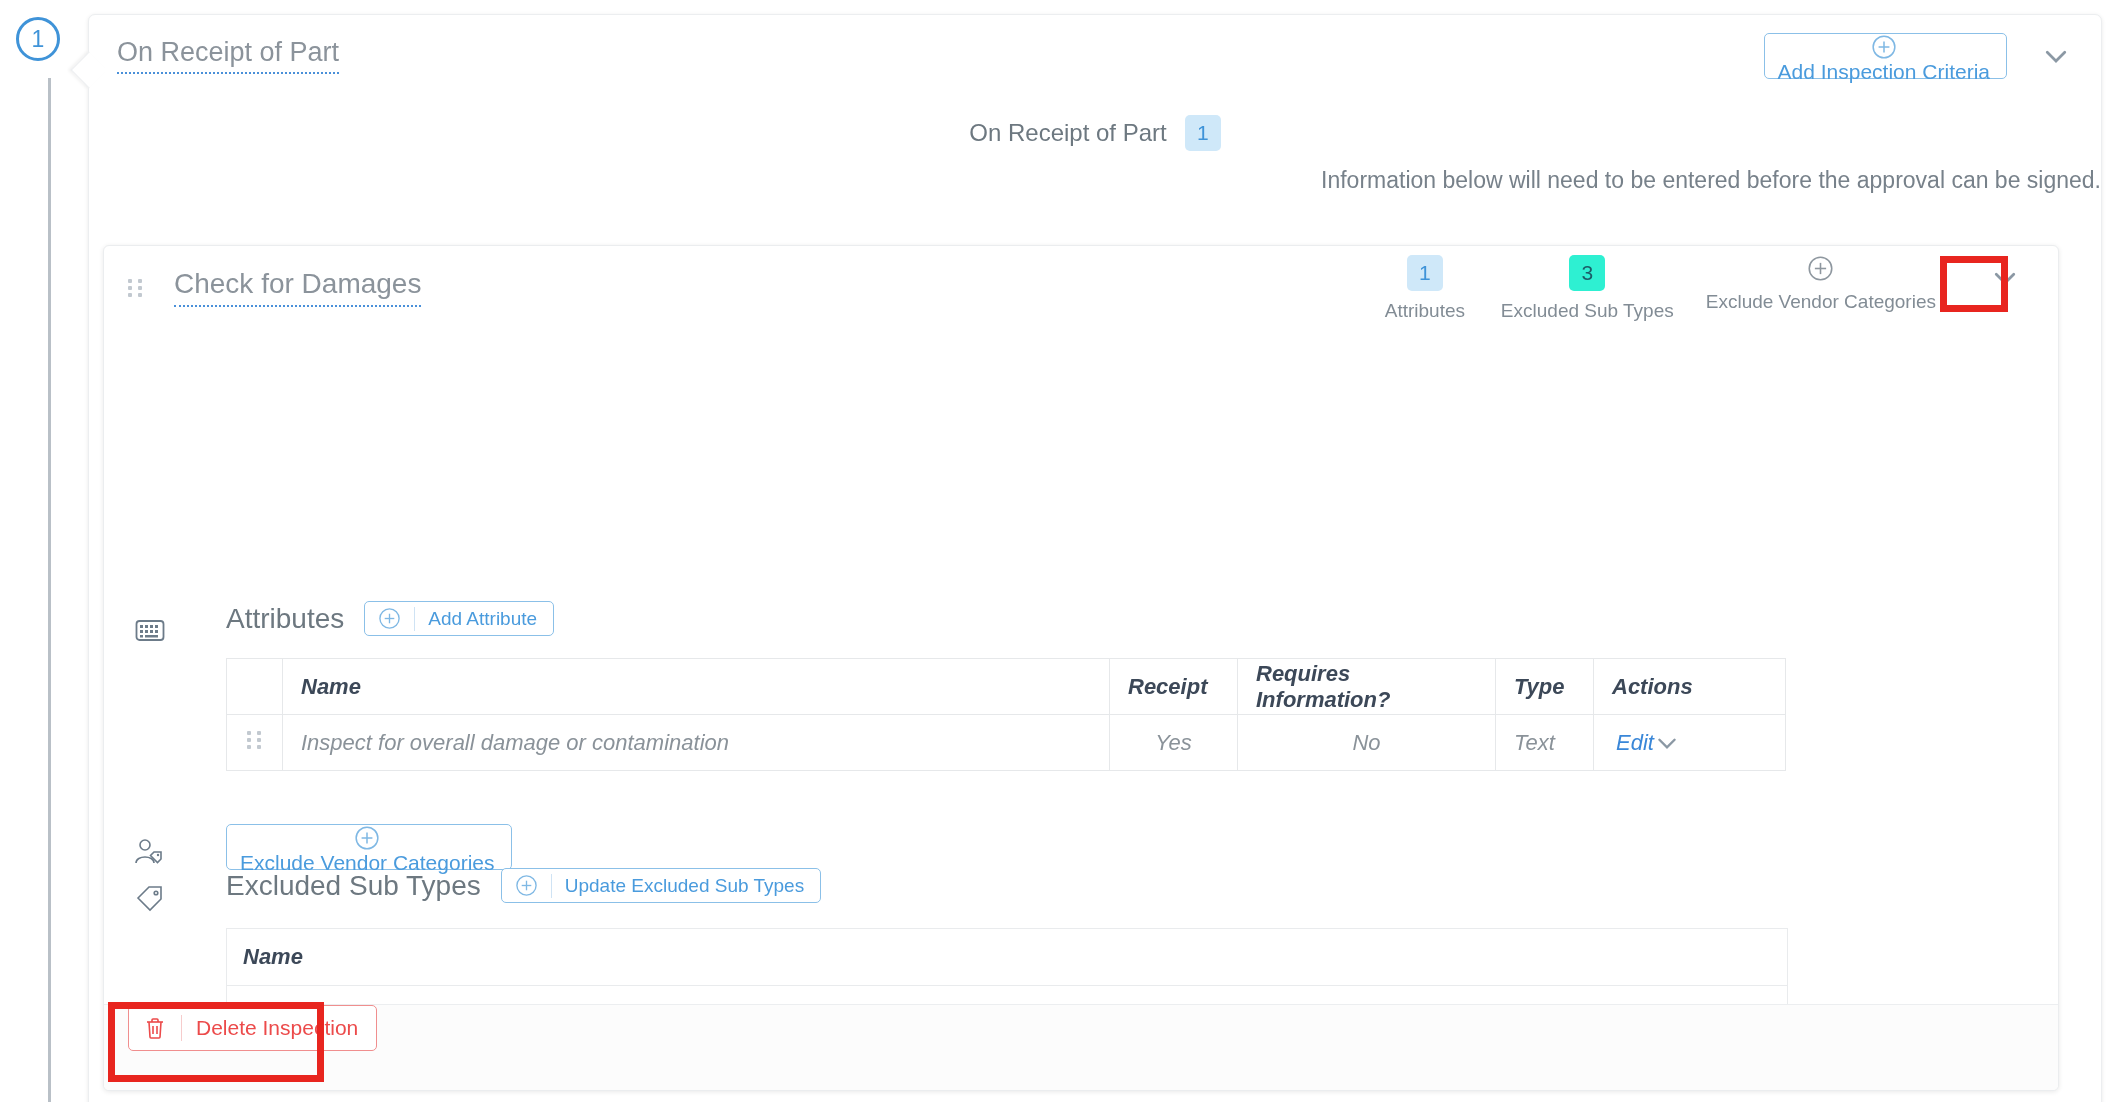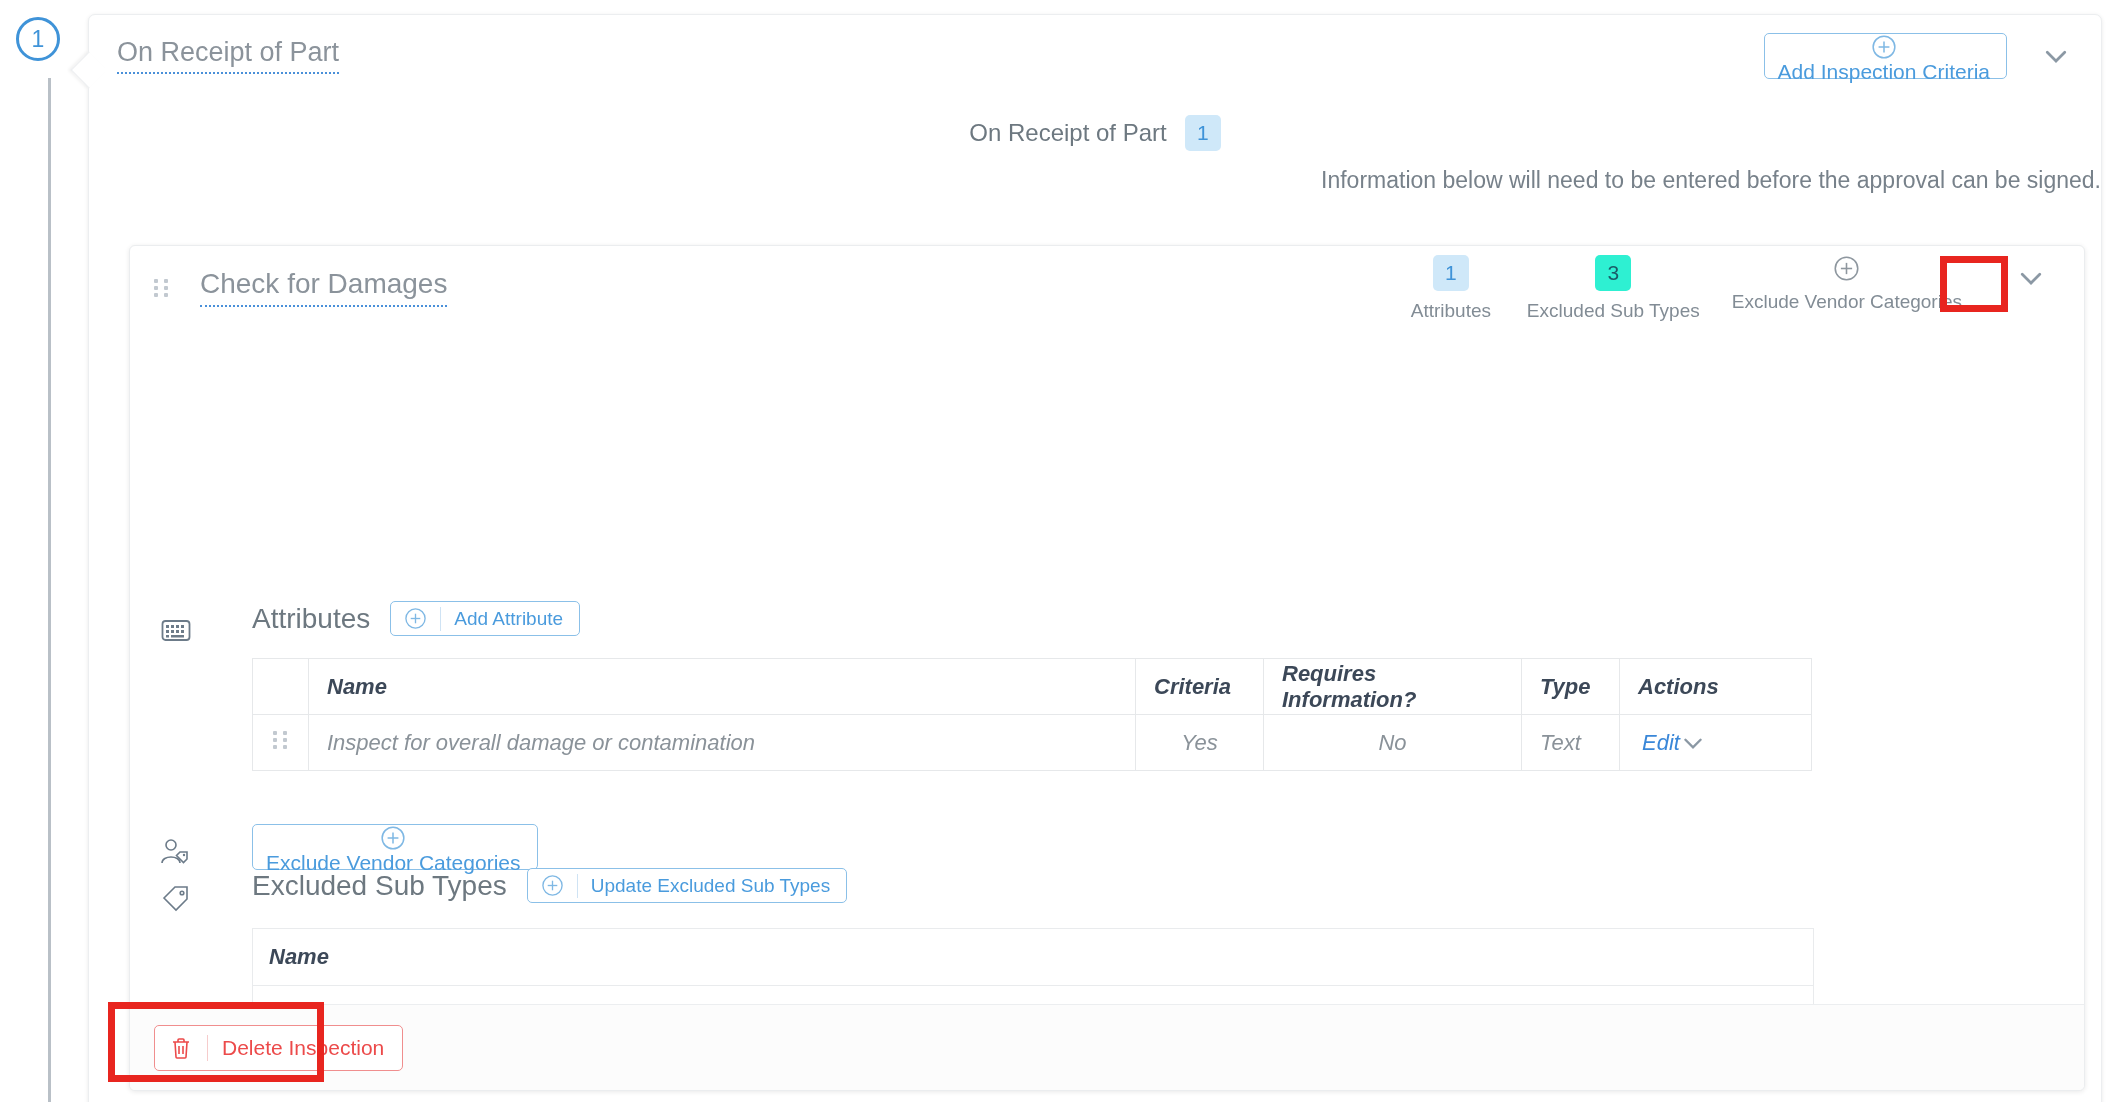--- a/index.html
+++ b/index.html
@@ -87,21 +87,21 @@
     border-radius: 5px; font-size: 21px;
   }
   .badge-blue { background: #cfe8f9; color: #3f93d8; }
   .badge-cyan { background: #2ef0d2; color: #1b5d68; }
   .center-sub {
     margin-top: 16px; font-size: 23px; color: #77818a; font-weight: 400; text-align: right;
   }
 
   
   .inner-card {
-    position: absolute; left: 40px; top: 230px; width: 1956px; height: 846px;
+    position: absolute; left: 14px; top: 230px; width: 1956px; height: 846px;
     background: #ffffff; border: 1px solid #ebedef; border-radius: 6px;
     box-shadow: 0 1px 5px rgba(0,0,0,.09);
     overflow: hidden;
   }
   .inner-head {
     display: flex; align-items: center; height: 84px; padding: 0 14px 0 22px;
   }
   .drag-dots { width: 20px; height: 22px; margin-right: 28px; flex: 0 0 auto; }
   .drag-dots rect { fill: #c2c9d0; }
   .inner-title {
@@ -160,21 +160,21 @@
     border-right: 1px solid #e9ebed;
     padding: 0 16px; height: 57px; font-size: 22px; font-weight: 400; text-align: left;
   }
   .sub-table th { color: #3c4858; font-weight: 700; border-top: 1px solid #e9ebed; }
   .sub-table td { color: #8a9299; }
 
   
   .inner-footer {
     position: absolute; left: 0; bottom: 0; width: 100%; height: 86px;
     background: #fcfcfc; border-top: 1px solid #eceef0;
-    display: flex; align-items: center; padding-left: 24px;
+    display: flex; align-items: flex-start; padding-left: 24px;
   }
   .dbtn {
     display: inline-flex; align-items: center;
     border: 1px solid #f08e8e; border-radius: 5px; background: #ffffff;
     height: 46px; padding: 0 18px 0 14px; color: #ec4a4a; font-size: 21px;
     cursor: pointer;
   }
   .dbtn .sep { width: 1px; height: 26px; background: #f6cccc; margin: 0 14px; }
   .trash { width: 24px; height: 24px; }
   .trash path, .trash rect, .trash line { stroke: #ec4a4a; fill: none; stroke-width: 1.6; }
@@ -293,21 +293,21 @@
             <span class="sep"></span>
             <span>Add Attribute</span>
           </span>
         </div>
 
         <table class="attr-table" style="margin-top:22px;">
           <thead>
             <tr>
               <th class="col-handle"></th>
               <th>Name</th>
-              <th class="col-req ctr">Criteria</th>
+              <th class="col-req ctr">Receipt</th>
               <th class="col-ver ctr">Requires Information?</th>
               <th class="col-type">Type</th>
               <th class="col-act">Actions</th>
             </tr>
           </thead>
           <tbody>
             <tr>
               <td class="col-handle">
                 <svg class="drag-dots" viewBox="0 0 20 22">
                   <rect x="2" y="2" width="4" height="4" rx="1"></rect>

